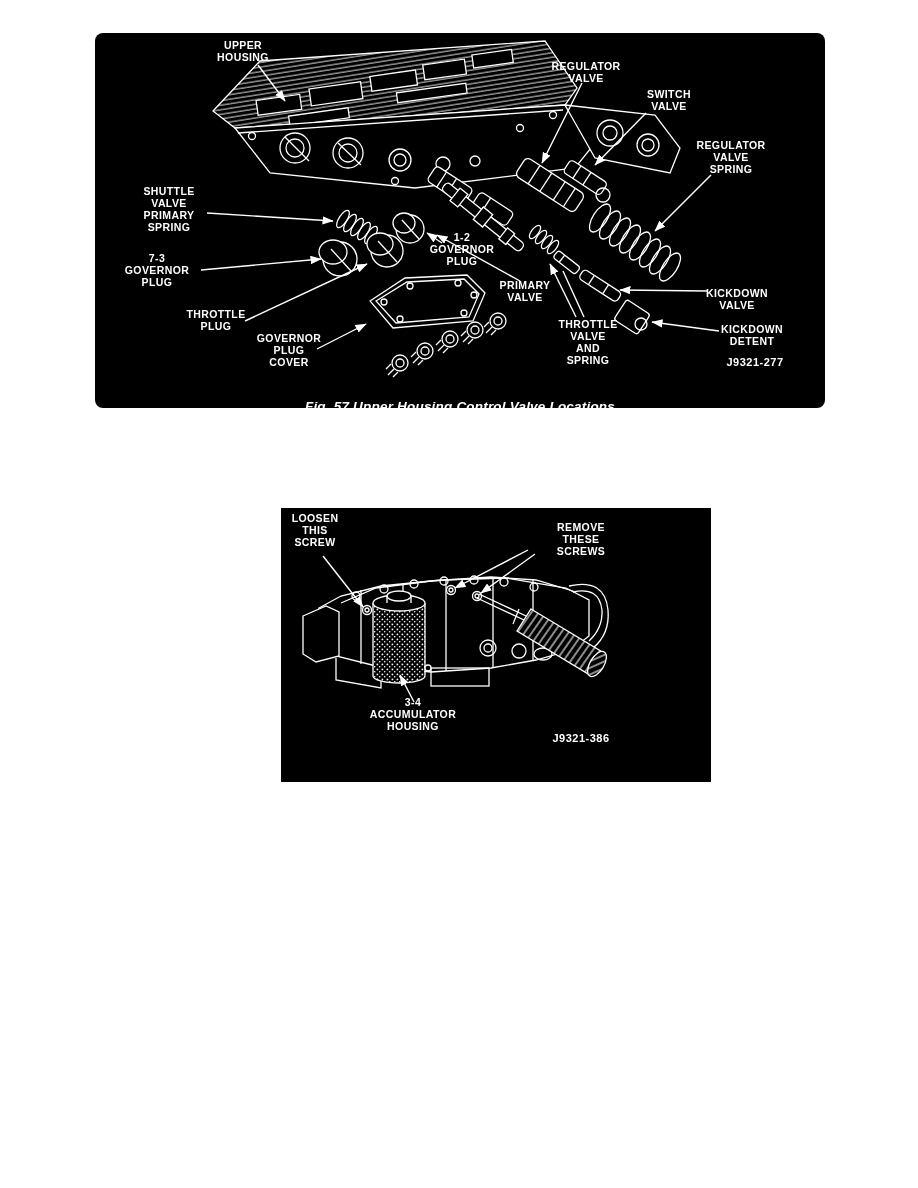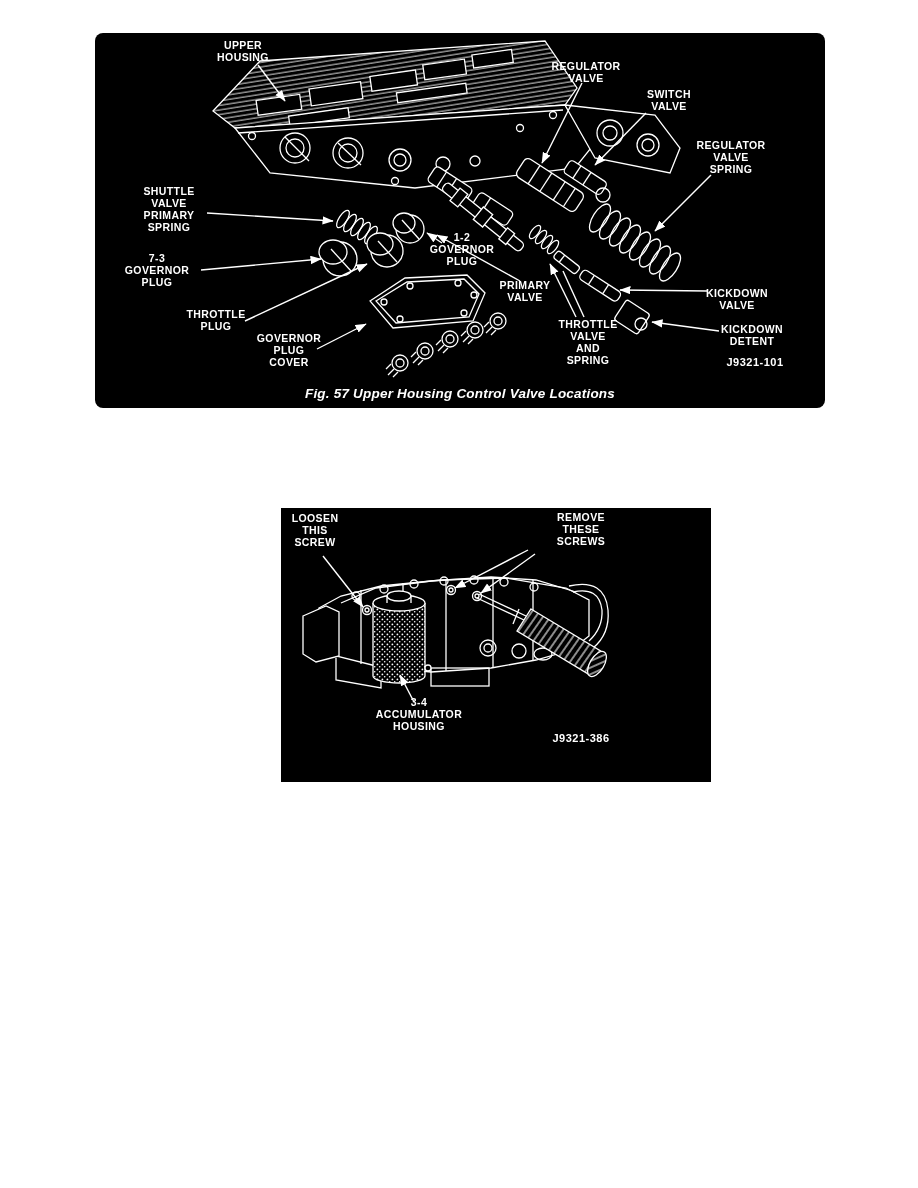--- a/index.html
+++ b/index.html
@@ -6,21 +6,21 @@
   body{width:918px;height:1188px;position:relative;font-family:"Liberation Sans",sans-serif;}
   .panel{position:absolute;background:#000;overflow:hidden;}
   #fig57{left:95px;top:33px;width:730px;height:375px;border-radius:8px;}
   #fig58{left:281px;top:508px;width:430px;height:274px;}
   .art{position:absolute;left:0;top:0;}
   .lbl{position:absolute;color:#fff;font-weight:bold;font-size:10.5px;line-height:1.15;
        letter-spacing:.4px;text-align:center;white-space:pre-line;transform:translateX(-50%);}
   .ref{position:absolute;color:#fff;font-weight:bold;font-size:11px;letter-spacing:.5px;
        transform:translateX(-50%);}
   .cap{position:absolute;left:0;width:100%;text-align:center;color:#fff;
-       font-weight:bold;font-style:italic;font-size:13.5px;letter-spacing:.2px;}
+       font-weight:bold;font-style:italic;font-size:13.5px;letter-spacing:.2px;margin-top:13px;}
 </style>
 </head>
 <body>
 
 <div id="fig57" class="panel">
   <svg class="art" width="730" height="375" viewBox="0 0 730 375">
     <defs>
       <marker id="arr1" markerWidth="9" markerHeight="8" refX="7.5" refY="3" orient="auto">
         <path d="M0,0 L8,3 L0,6 Z" fill="#fff"></path>
       </marker>
@@ -229,21 +229,21 @@
   <div class="lbl" style="left:430px;top:246px">PRIMARY
 VALVE</div>
   <div class="lbl" style="left:493px;top:285px">THROTTLE
 VALVE
 AND
 SPRING</div>
   <div class="lbl" style="left:642px;top:254px">KICKDOWN
 VALVE</div>
   <div class="lbl" style="left:657px;top:290px">KICKDOWN
 DETENT</div>
-  <div class="ref" style="left:660px;top:323px">J9321-101</div>
+  <div class="ref" style="left:660px;top:323px">J9321-277</div>
   <div class="cap" style="top:353px">Fig. 57 Upper Housing Control Valve Locations</div>
 </div>
 
 <div id="fig58" class="panel">
   <svg class="art" width="356" height="274" viewBox="0 0 356 274">
     <defs>
       <marker id="arr2" markerWidth="9" markerHeight="8" refX="7.5" refY="3" orient="auto">
         <path d="M0,0 L8,3 L0,6 Z" fill="#fff"></path>
       </marker>
       <pattern id="stip58" width="5" height="5" patternUnits="userSpaceOnUse">
@@ -313,20 +313,20 @@
       <line x1="42" y1="48" x2="82" y2="99" marker-end="url(#arr2)"></line>
       <line x1="247" y1="42" x2="174" y2="80" marker-end="url(#arr2)"></line>
       <line x1="254" y1="46" x2="200" y2="85" marker-end="url(#arr2)"></line>
       <line x1="133" y1="194" x2="119" y2="167" marker-end="url(#arr2)"></line>
     </g>
   </svg>
 
   <div class="lbl" style="left:34px;top:4px">LOOSEN
 THIS
 SCREW</div>
-  <div class="lbl" style="left:300px;top:3px">REMOVE
+  <div class="lbl" style="left:300px;top:13px">REMOVE
 THESE
 SCREWS</div>
-  <div class="lbl" style="left:138px;top:188px">3-4
+  <div class="lbl" style="left:132px;top:188px">3-4
 ACCUMULATOR
 HOUSING</div>
   <div class="ref" style="left:300px;top:224px">J9321-386</div>
 </div>
 
 </body></html>

